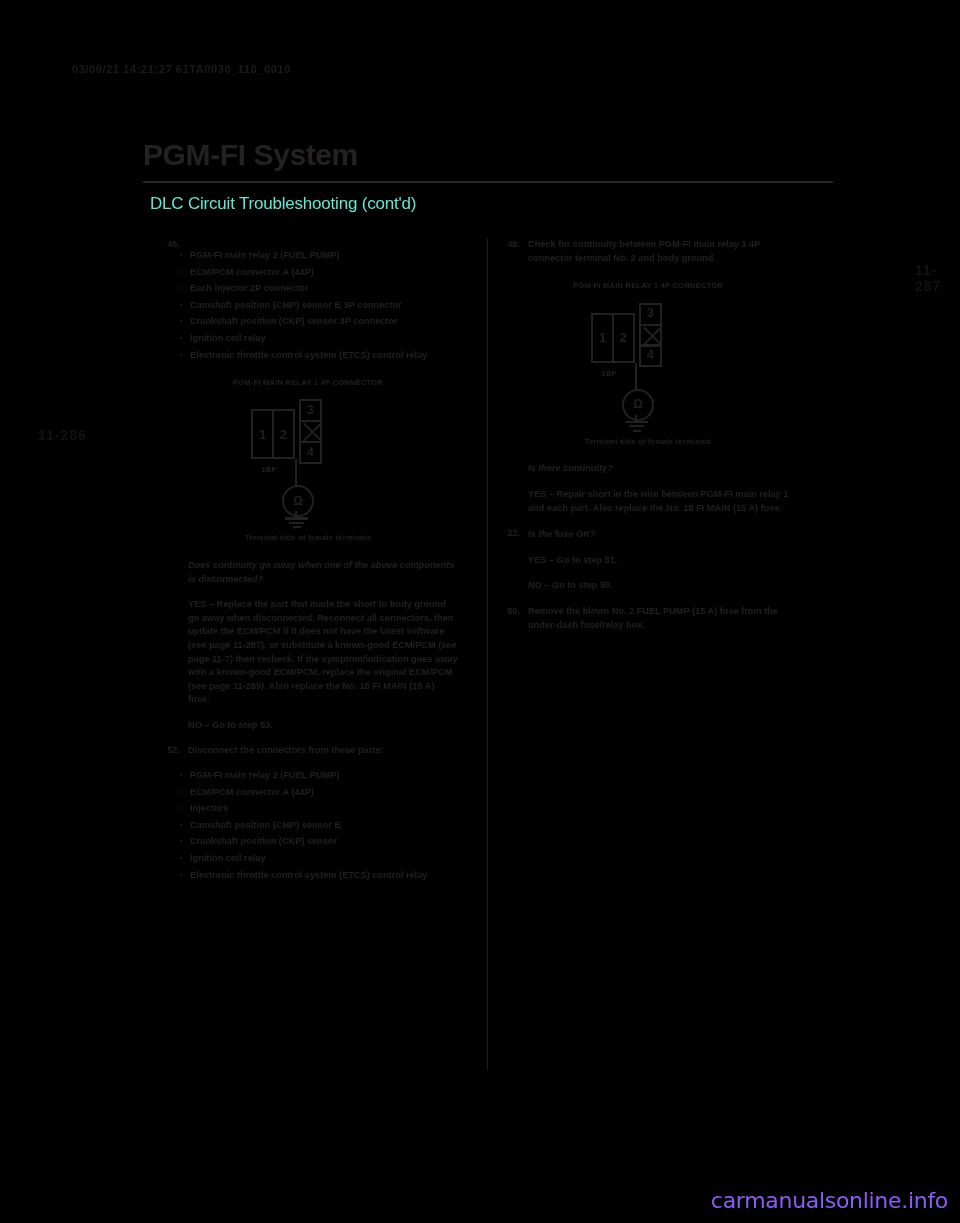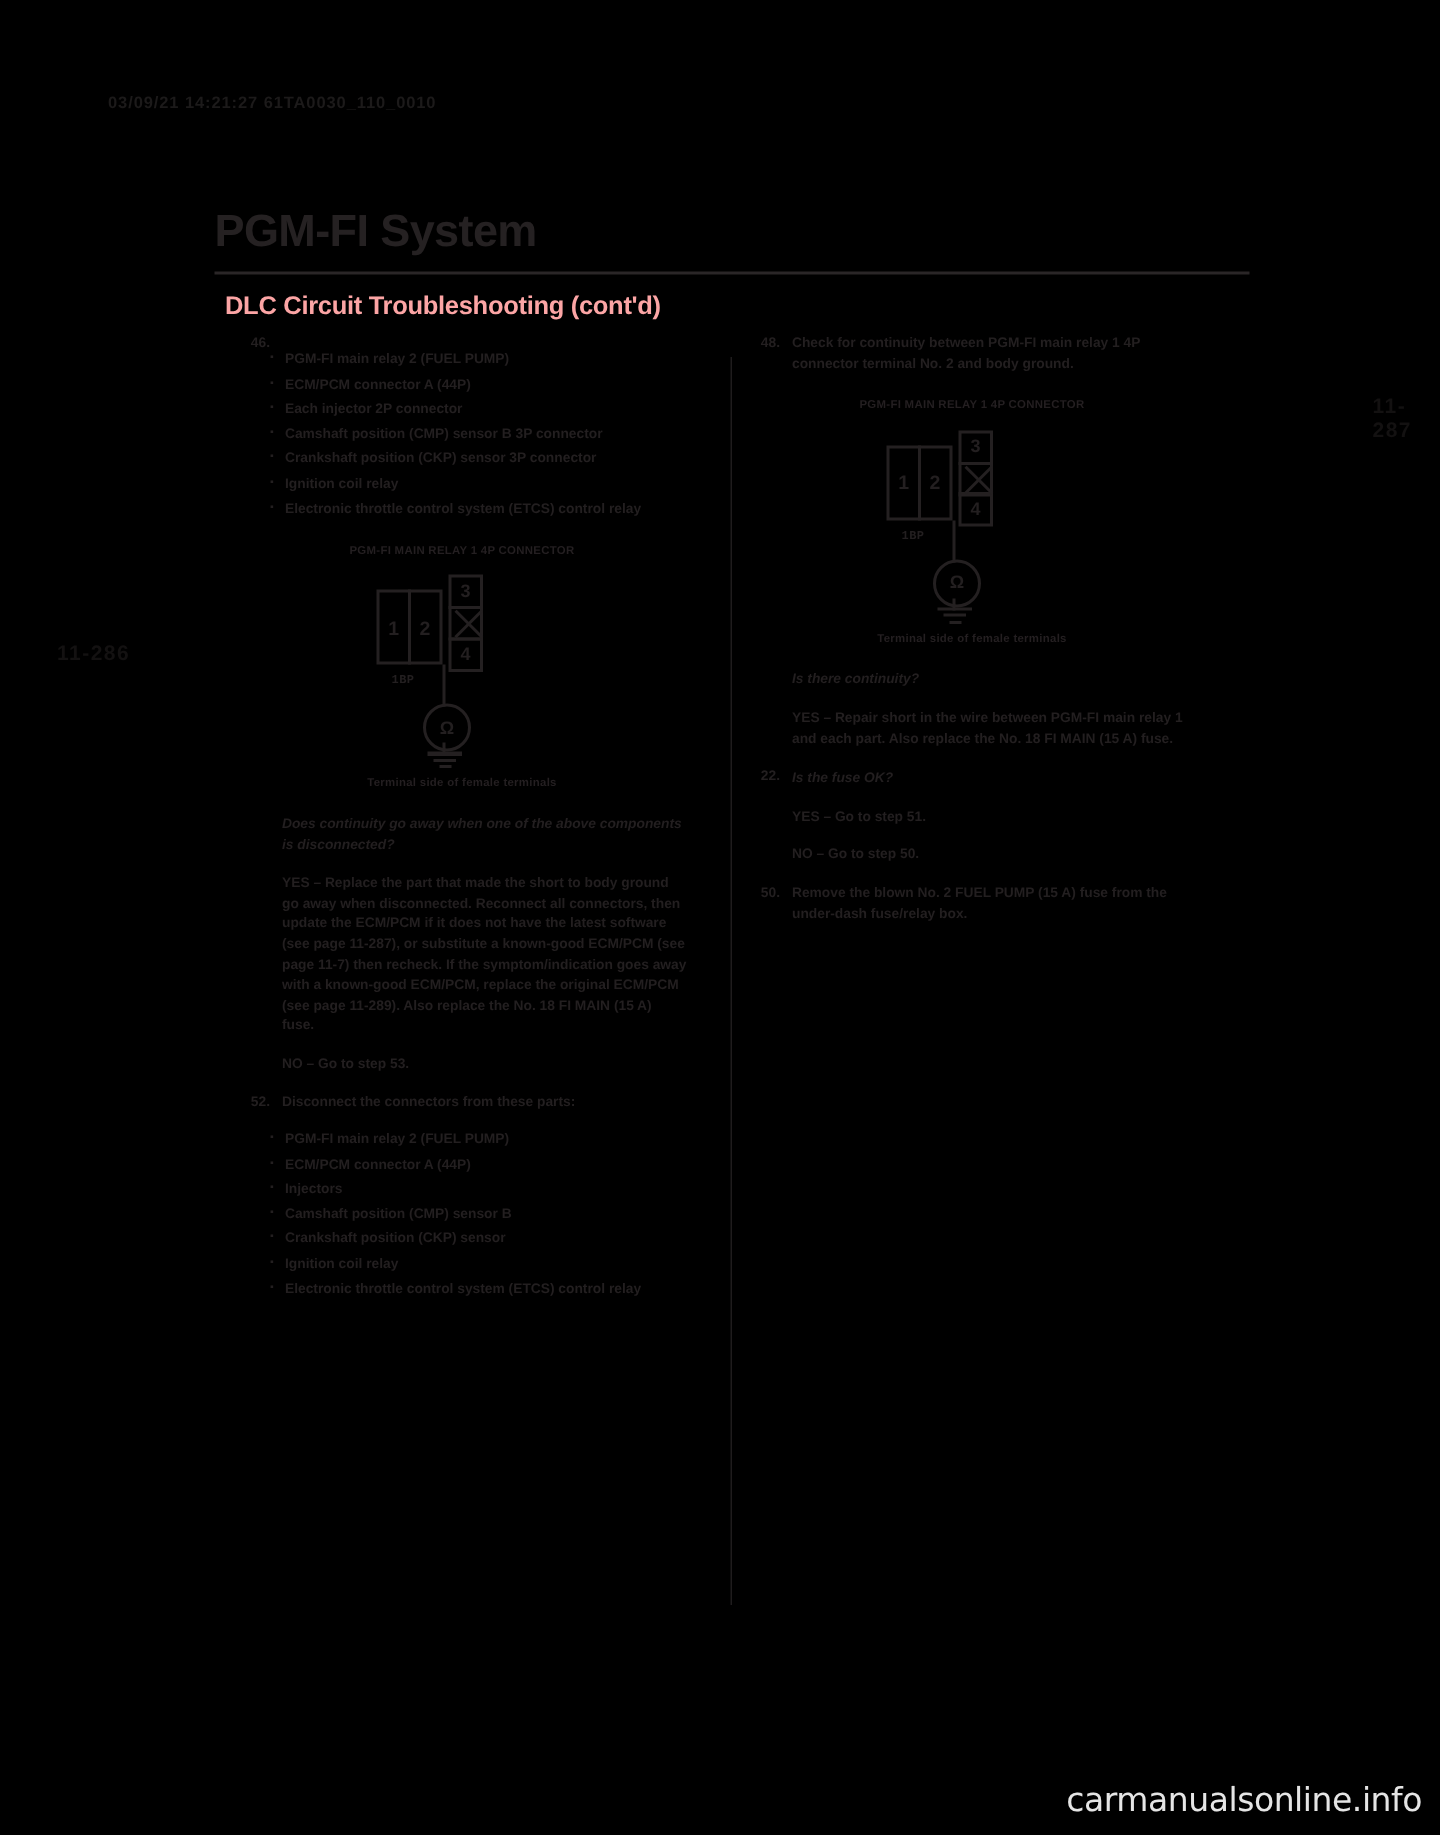--- a/index.html
+++ b/index.html
@@ -11,25 +11,25 @@
   
   .print-header{position:absolute;left:72px;top:63px;font-size:11px;font-weight:bold;
        letter-spacing:.6px;color:#1c1a1a;white-space:nowrap;}
 
   
   .doc-title{position:absolute;left:143px;top:138px;font-size:30px;font-weight:bold;
        letter-spacing:-0.4px;color:#252122;}
   .title-rule{position:absolute;left:143px;top:181px;width:690px;height:2px;background:#2a2627;}
 
   
-  .section-title{position:absolute;left:150px;top:194px;font-size:17px;font-weight:bold;
-       letter-spacing:-0.2px;color:#fca5a5;}
-
-  
-  .col{position:absolute;top:222px;font-size:9.2px;line-height:13.6px;font-weight:bold;color:#231f20;}
+  .section-title{position:absolute;left:150px;top:194px;font-size:17px;font-weight:normal;
+       letter-spacing:-0.2px;color:#5eead4;}
+
+  
+  .col{position:absolute;top:238px;font-size:9.2px;line-height:13.6px;font-weight:bold;color:#231f20;}
   .col-left{left:158px;width:300px;}
   .col-right{left:498px;width:300px;}
 
   .divider{position:absolute;left:487px;top:238px;width:1px;height:832px;background:#1f1c1d;}
 
   
   .step{position:relative;padding-left:30px;margin-bottom:11px;}
   .step-num{position:absolute;left:0;top:0;width:22px;text-align:right;font-weight:bold;}
   .step-body{display:block;}
 
@@ -71,21 +71,21 @@
   .gnd i:nth-child(1){width:23px;height:2.2px;}
   .gnd i:nth-child(2){width:15px;height:2.2px;}
   .gnd i:nth-child(3){width:8px;height:2.2px;}
 
   
   .folio{position:absolute;font-size:14px;font-weight:bold;color:#131111;letter-spacing:1px;}
   .folio-left{left:38px;top:427px;}
   .folio-right{left:915px;top:262px;}
 
   
-  .watermark{position:absolute;right:12px;bottom:10px;font-size:22px;color:#e5e5e5;
+  .watermark{position:absolute;right:12px;bottom:10px;font-size:22px;color:#8b5cf6;
              font-family:"DejaVu Sans",sans-serif;letter-spacing:-.3px;}
 </style>
 </head>
 <body>
 
 <div class="page">
 
   <div class="print-header">03/09/21  14:21:27  61TA0030_110_0010</div>
 
   <div class="doc-title">PGM-FI System</div>

